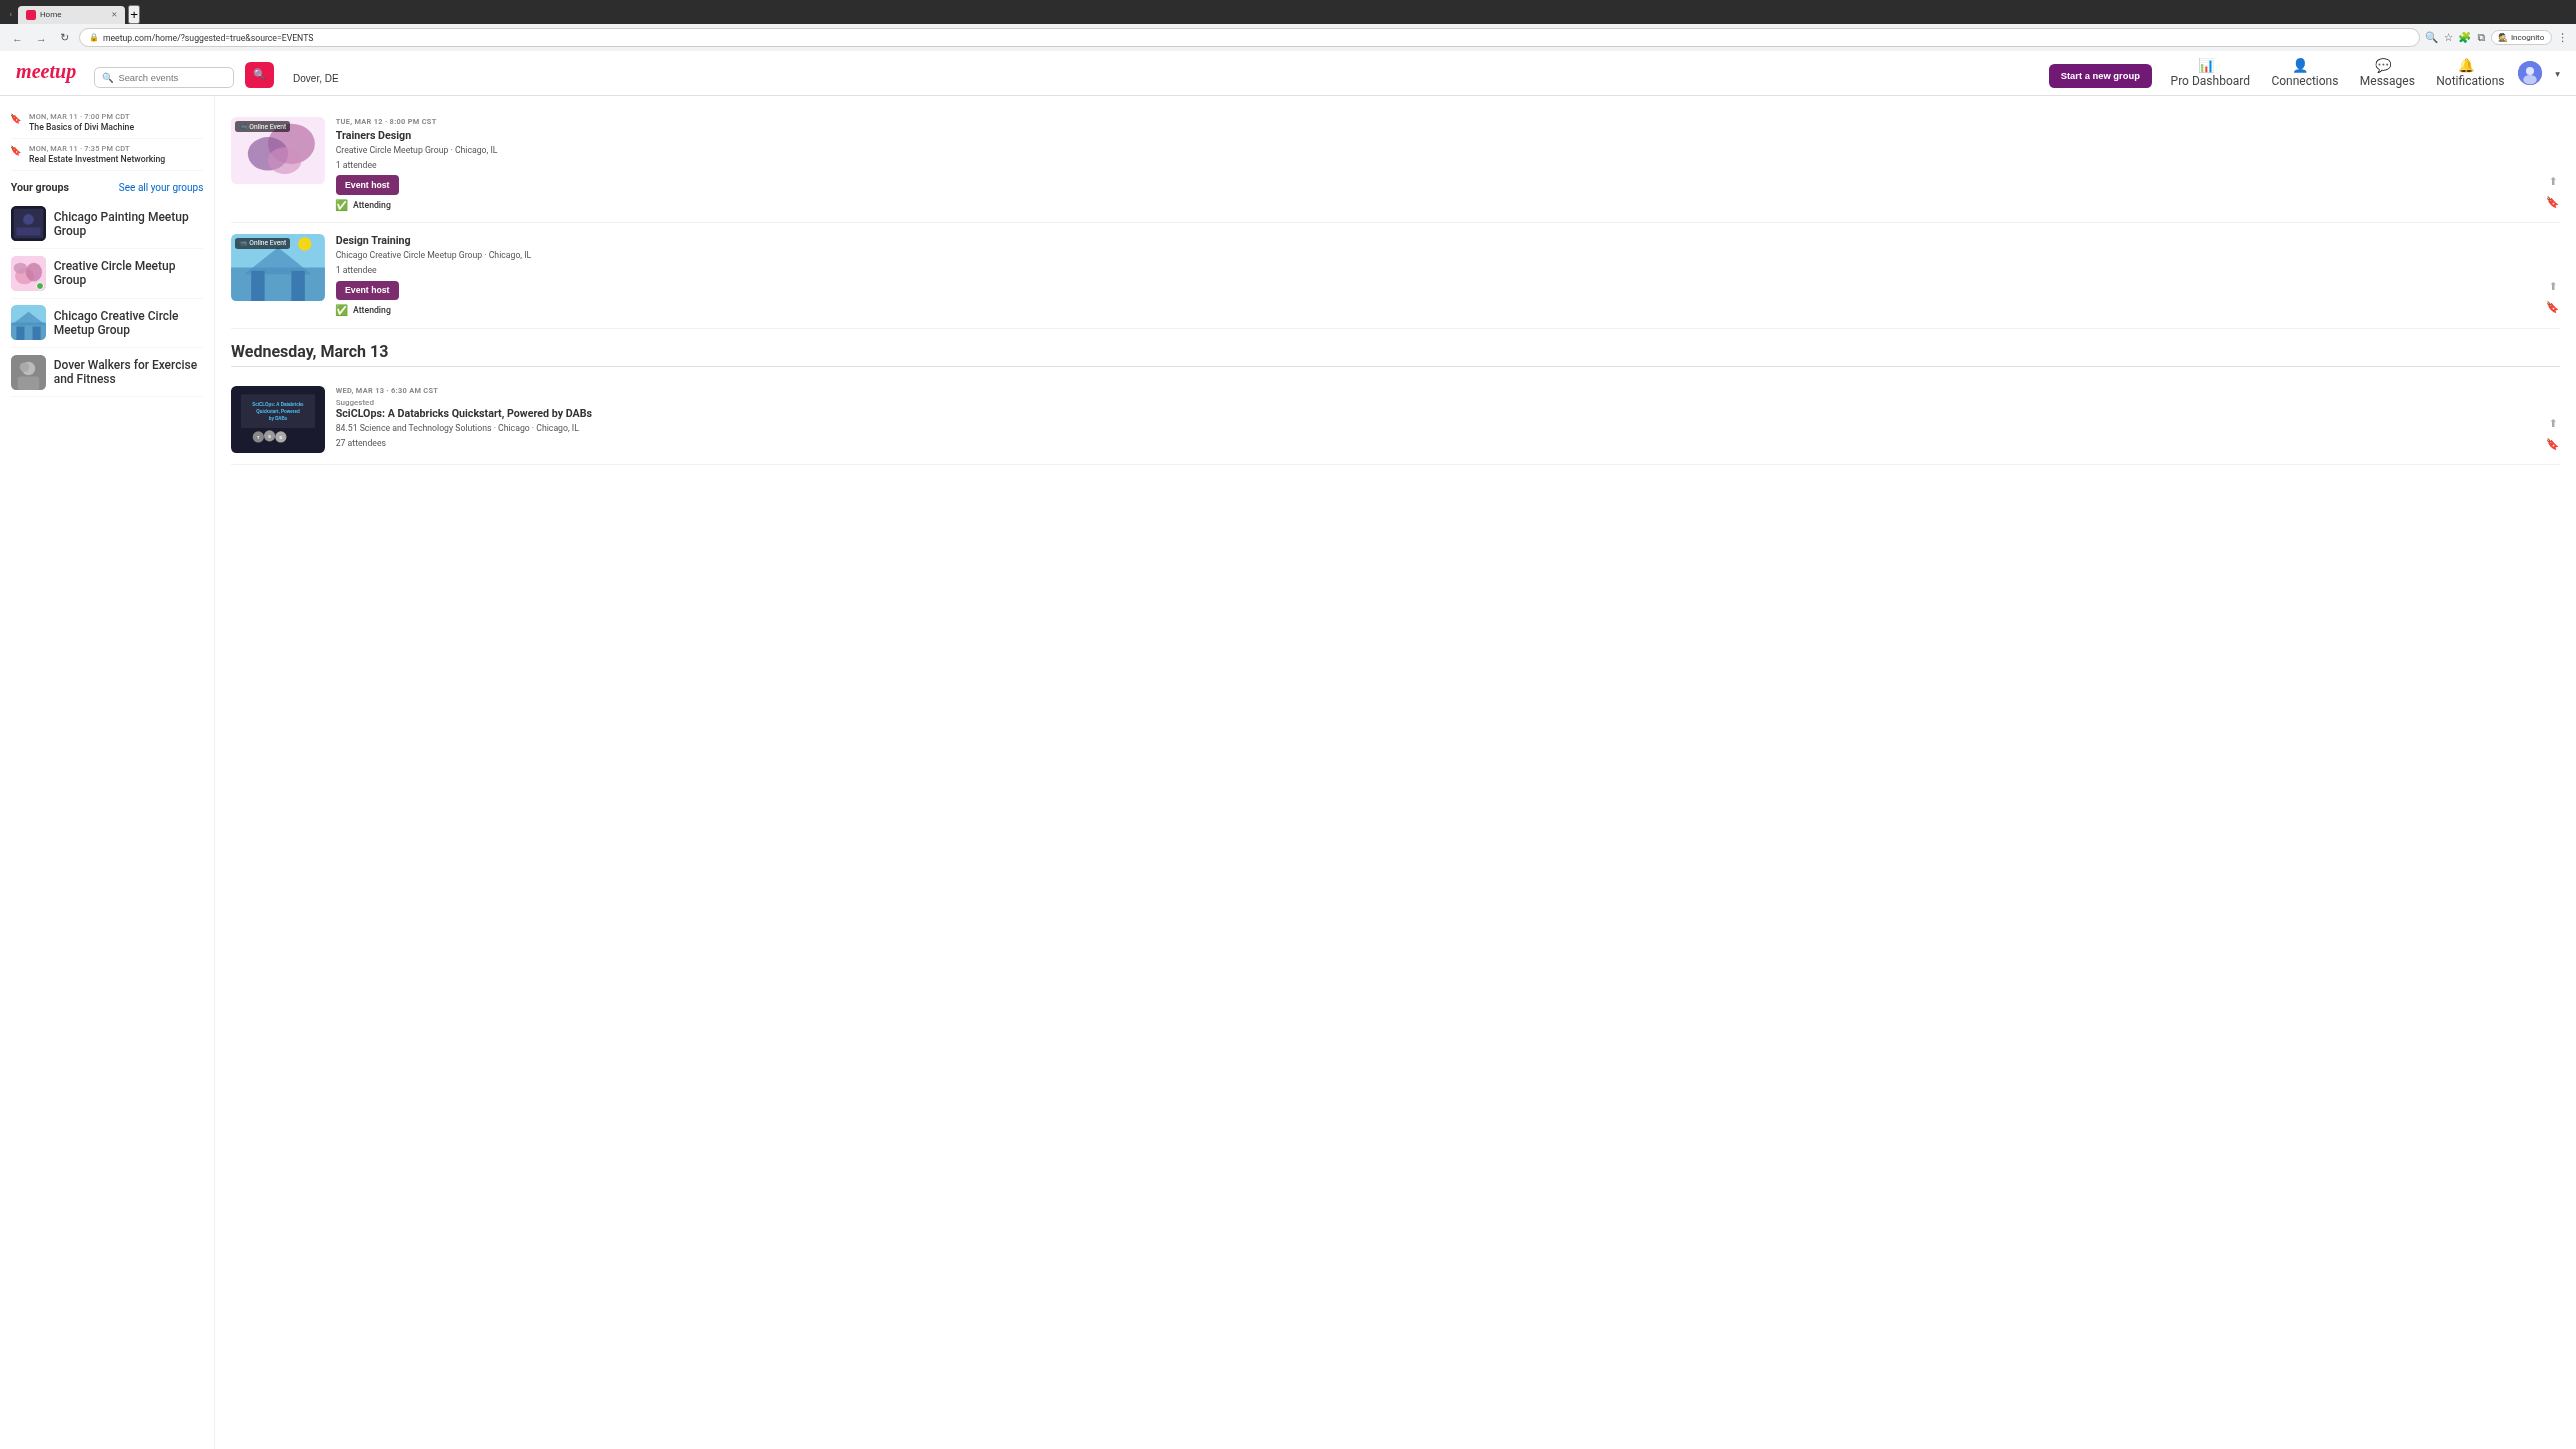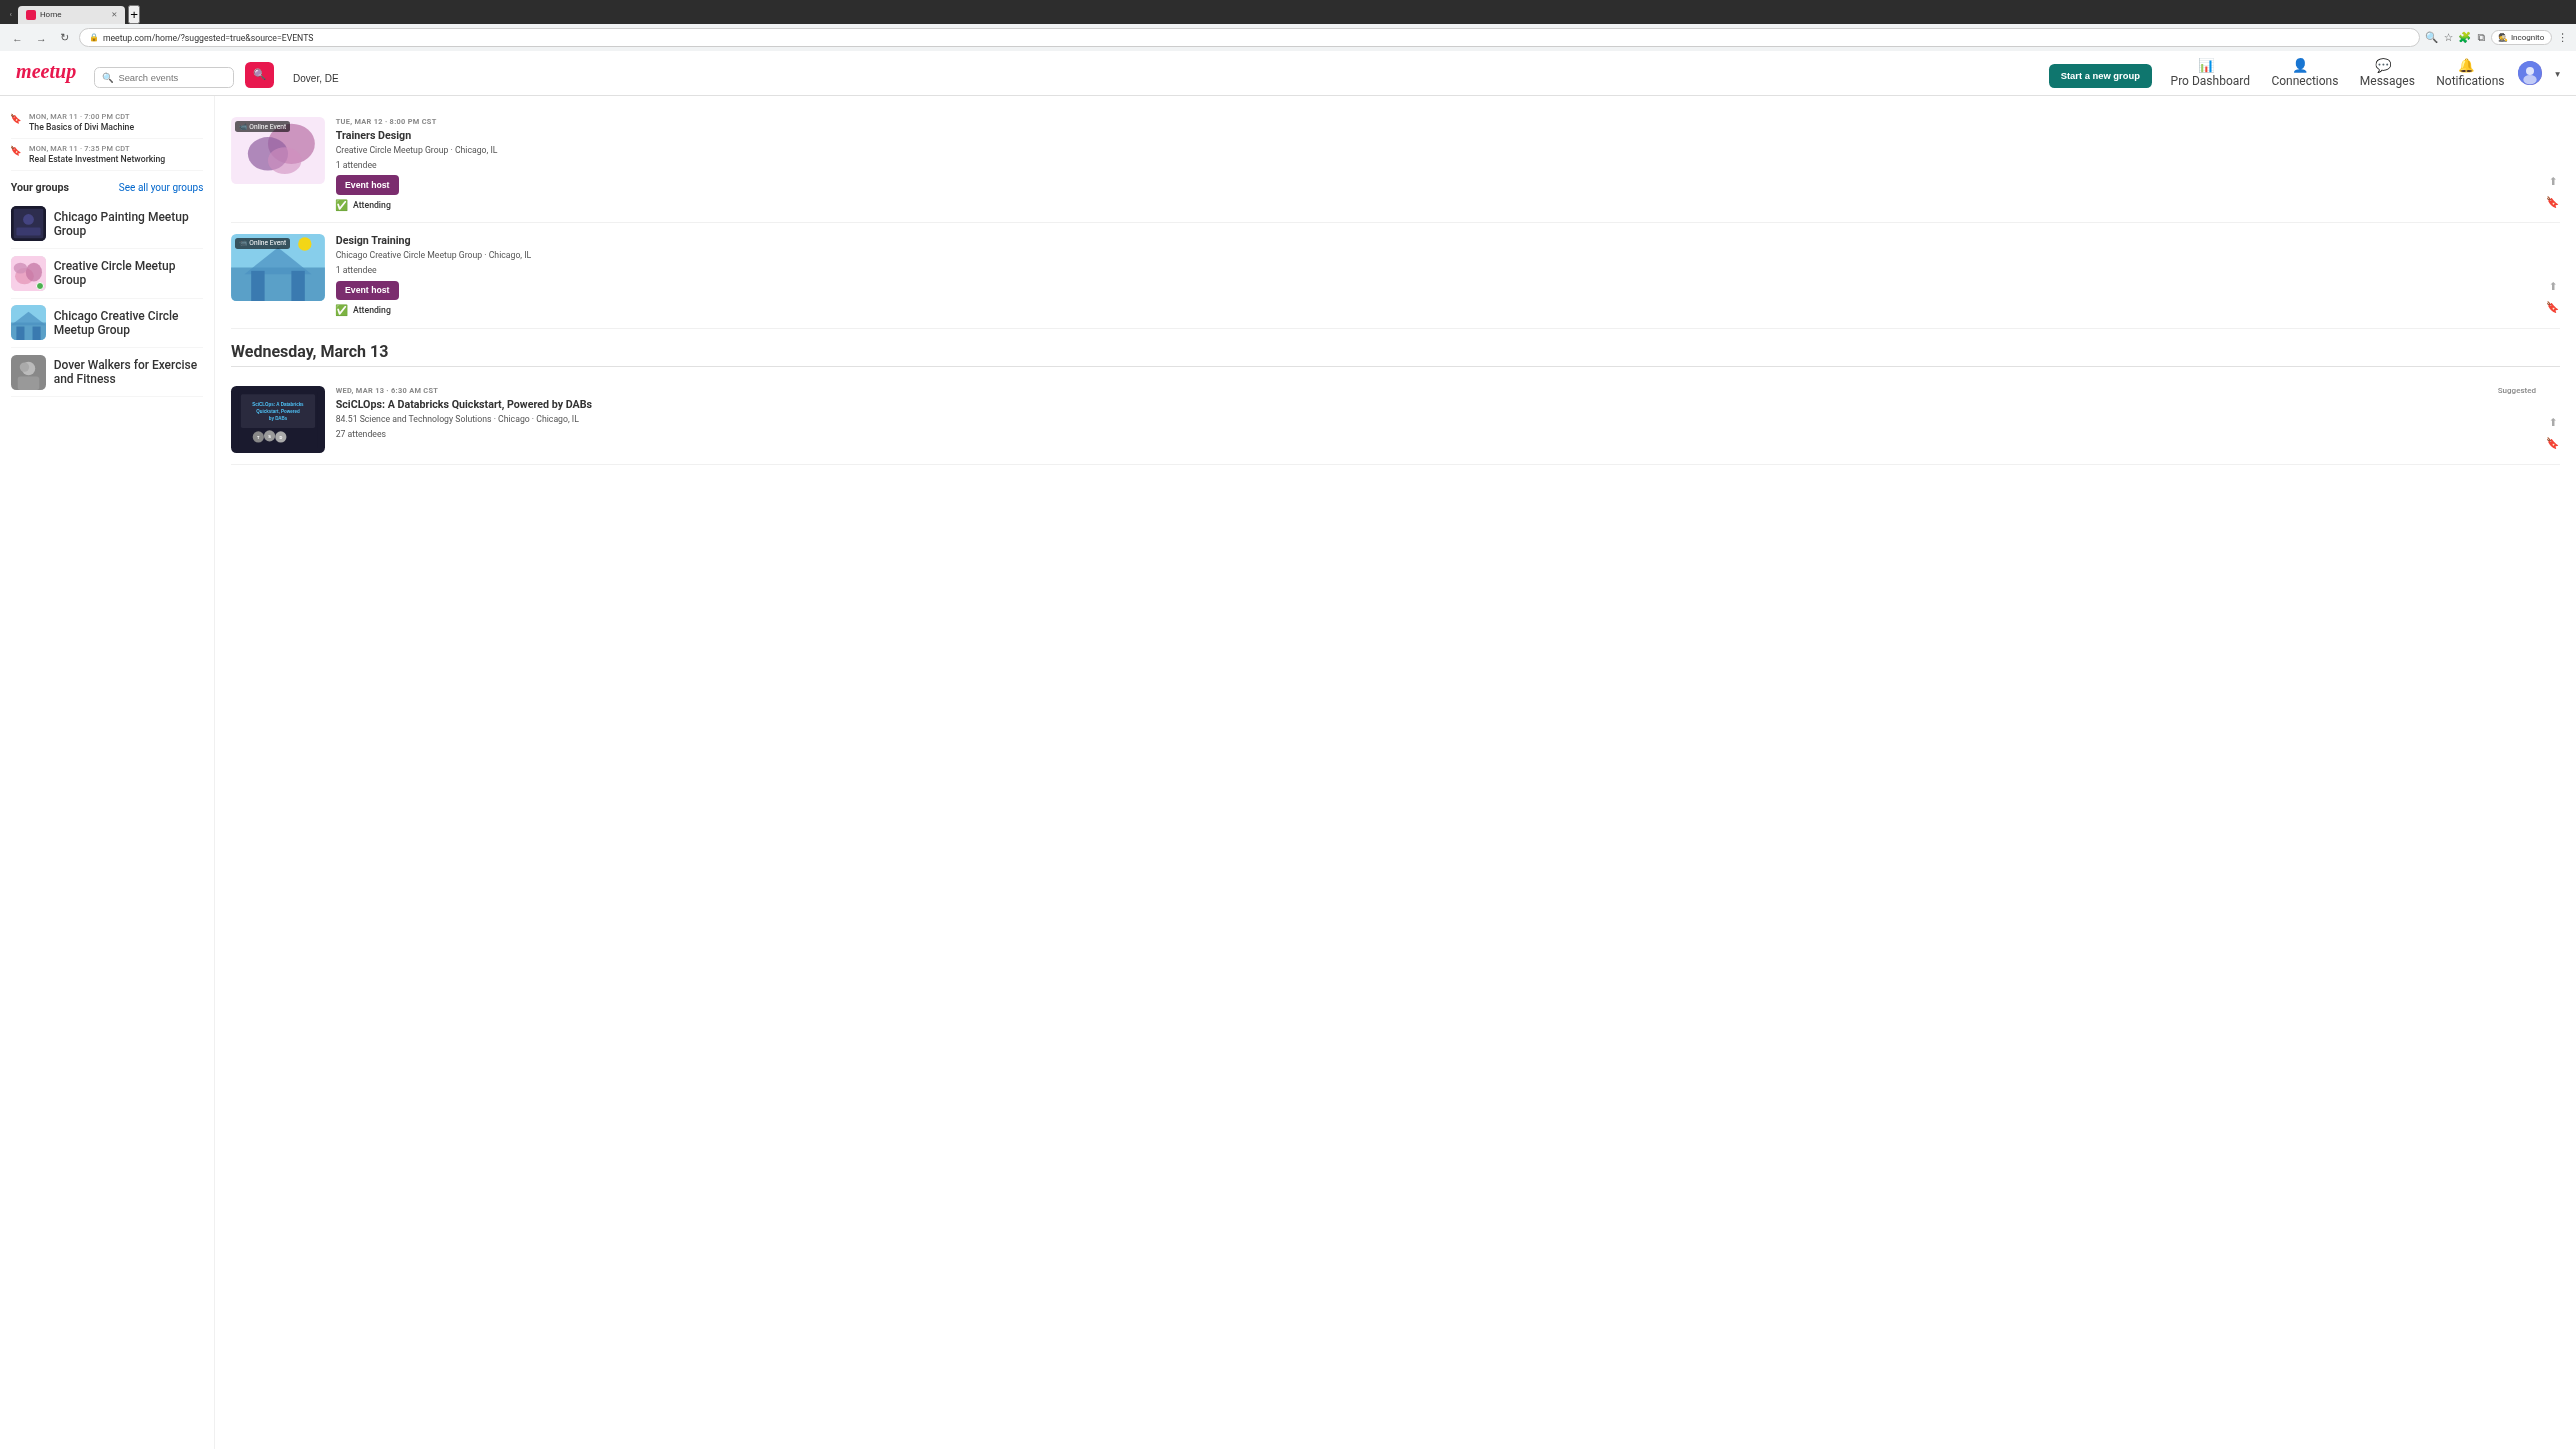--- a/index.html
+++ b/index.html
@@ -20,21 +20,21 @@
     .toolbar-icon { color: #555; font-size: 10.7px; cursor: pointer; }
     .incognito-badge { background: #fff; border: 0.7px solid #ccc; border-radius: 8px; padding: 2px 6.7px; font-size: 8px; color: #333; display: flex; align-items: center; gap: 2.7px; }
 
     
     .meetup-header { display: flex; align-items: flex-end; padding: 6.7px 16px; border-bottom: 0.7px solid #e0e0e0; background: #fff; gap: 10.7px; }
     .meetup-logo { font-size: 19px; font-weight: 900; color: #e8184e; font-style: italic; flex-shrink: 0; }
     .search-bar { display: flex; align-items: center; border: 0.7px solid #ccc; border-radius: 5.4px; padding: 4px 8px; gap: 4px; min-width: 134px; cursor: pointer; }
     .search-bar input { border: none; outline: none; font-size: 9.4px; color: #666; width: 107px; }
     .location-btn { border: none; background: none; font-size: 10px; font-weight: 500; color: #333; cursor: pointer; padding: 4px 8px; }
     .header-spacer { flex: 1; }
-    .start-group-btn { background: #0f766e; color: #fff; border: none; border-radius: 5.4px; padding: 6.7px 12px; font-size: 9.4px; font-weight: 600; cursor: pointer; }
+    .start-group-btn { background: #701a75; color: #fff; border: none; border-radius: 5.4px; padding: 6.7px 12px; font-size: 9.4px; font-weight: 600; cursor: pointer; }
     .search-icon-btn { background: #e8184e; border: none; border-radius: 5.4px; padding: 6.7px 8px; cursor: pointer; color: #fff; font-size: 10.7px; }
     .header-nav { display: flex; align-items: center; gap: 13.4px; }
     .nav-item { display: flex; flex-direction: column; align-items: center; gap: 1.3px; cursor: pointer; text-decoration: none; color: #333; font-size: 8px; }
     .nav-item .nav-icon { font-size: 13.4px; color: #555; }
     .nav-item .nav-label { font-size: 12px; color: #444; padding-left: 8px; }
     .avatar { width: 24px; height: 24px; border-radius: 50%; background: linear-gradient(135deg, #667eea, #764ba2); display: flex; align-items: center; justify-content: center; color: #fff; font-size: 9.4px; font-weight: bold; cursor: pointer; overflow: hidden; }
 
     
     .main-layout { display: flex; }
 
@@ -327,21 +327,21 @@
           <text x="70" y="49" text-anchor="middle" fill="#4fc3f7" font-size="8" font-family="sans-serif">by DABs</text>
           <circle cx="35" cy="80" r="10" fill="#888"></circle>
           <circle cx="55" cy="78" r="10" fill="#999"></circle>
           <circle cx="75" cy="80" r="10" fill="#aaa"></circle>
           <text x="35" y="84" text-anchor="middle" fill="#fff" font-size="7" font-family="sans-serif">T</text>
           <text x="55" y="82" text-anchor="middle" fill="#fff" font-size="7" font-family="sans-serif">S</text>
           <text x="75" y="84" text-anchor="middle" fill="#fff" font-size="7" font-family="sans-serif">D</text>
         </svg>
       </div>
       <div class="event-info">
-        <div style="display:flex;justify-content:space-between;align-items:flex-start;">
+        <div style="display:flex;justify-content:space-between;align-items:flex-start;flex-direction:column;">
           <div class="event-date">WED, MAR 13 · 6:30 AM CST</div>
           <span class="suggested-badge">Suggested</span>
         </div>
         <div class="event-title-main">SciCLOps: A Databricks Quickstart, Powered by DABs</div>
         <div class="event-group">84.51 Science and Technology Solutions · Chicago · Chicago, IL</div>
         <div class="event-attendees">27 attendees</div>
       </div>
       <div class="event-actions">
         <span class="action-icon">⬆</span>
         <span class="action-icon">🔖</span>

